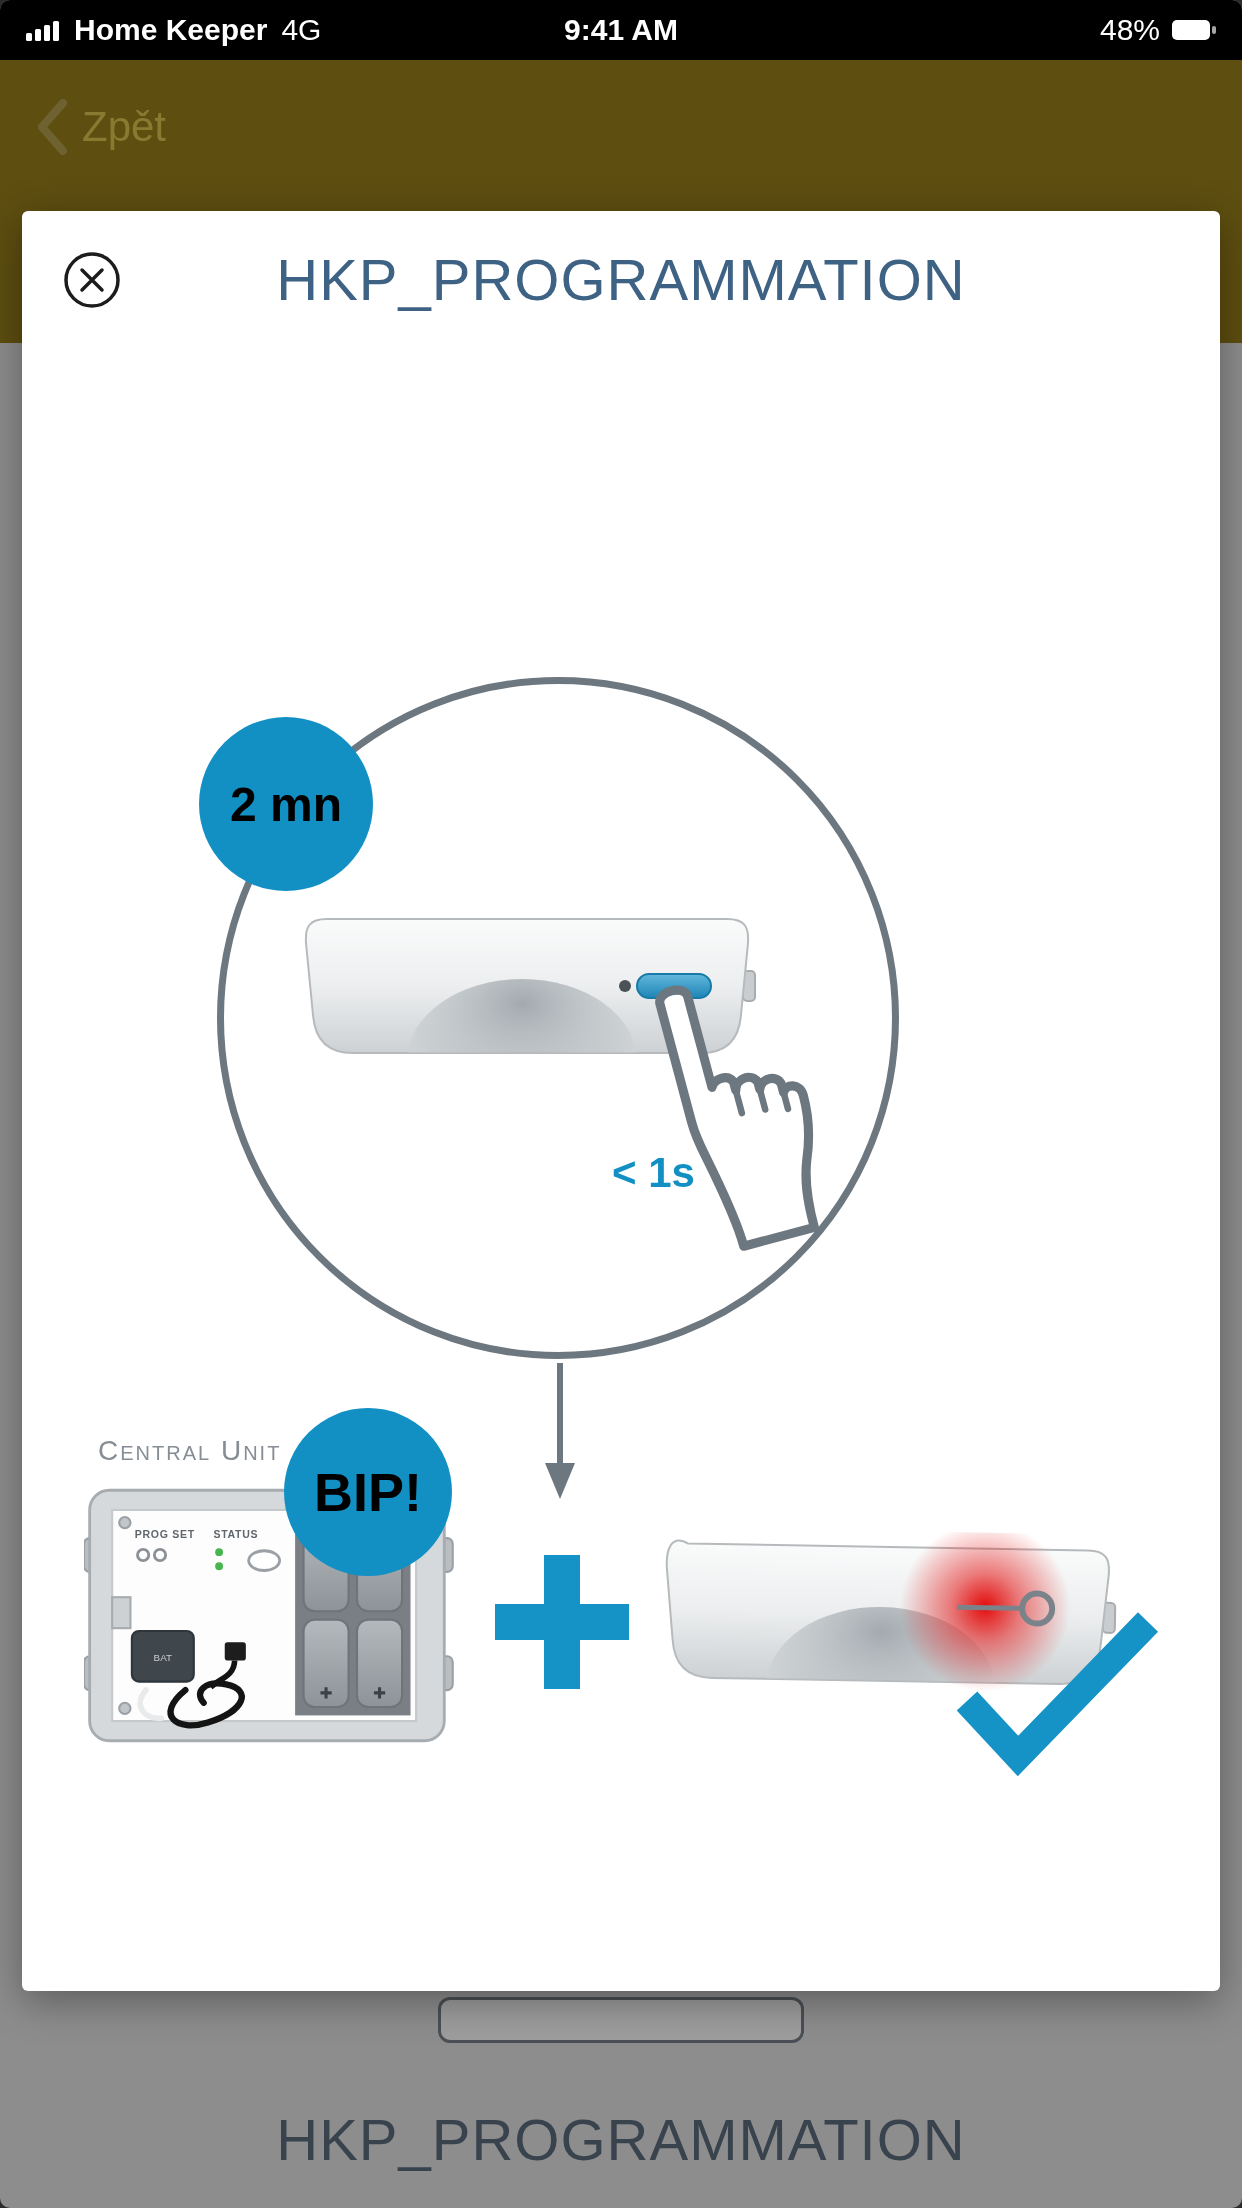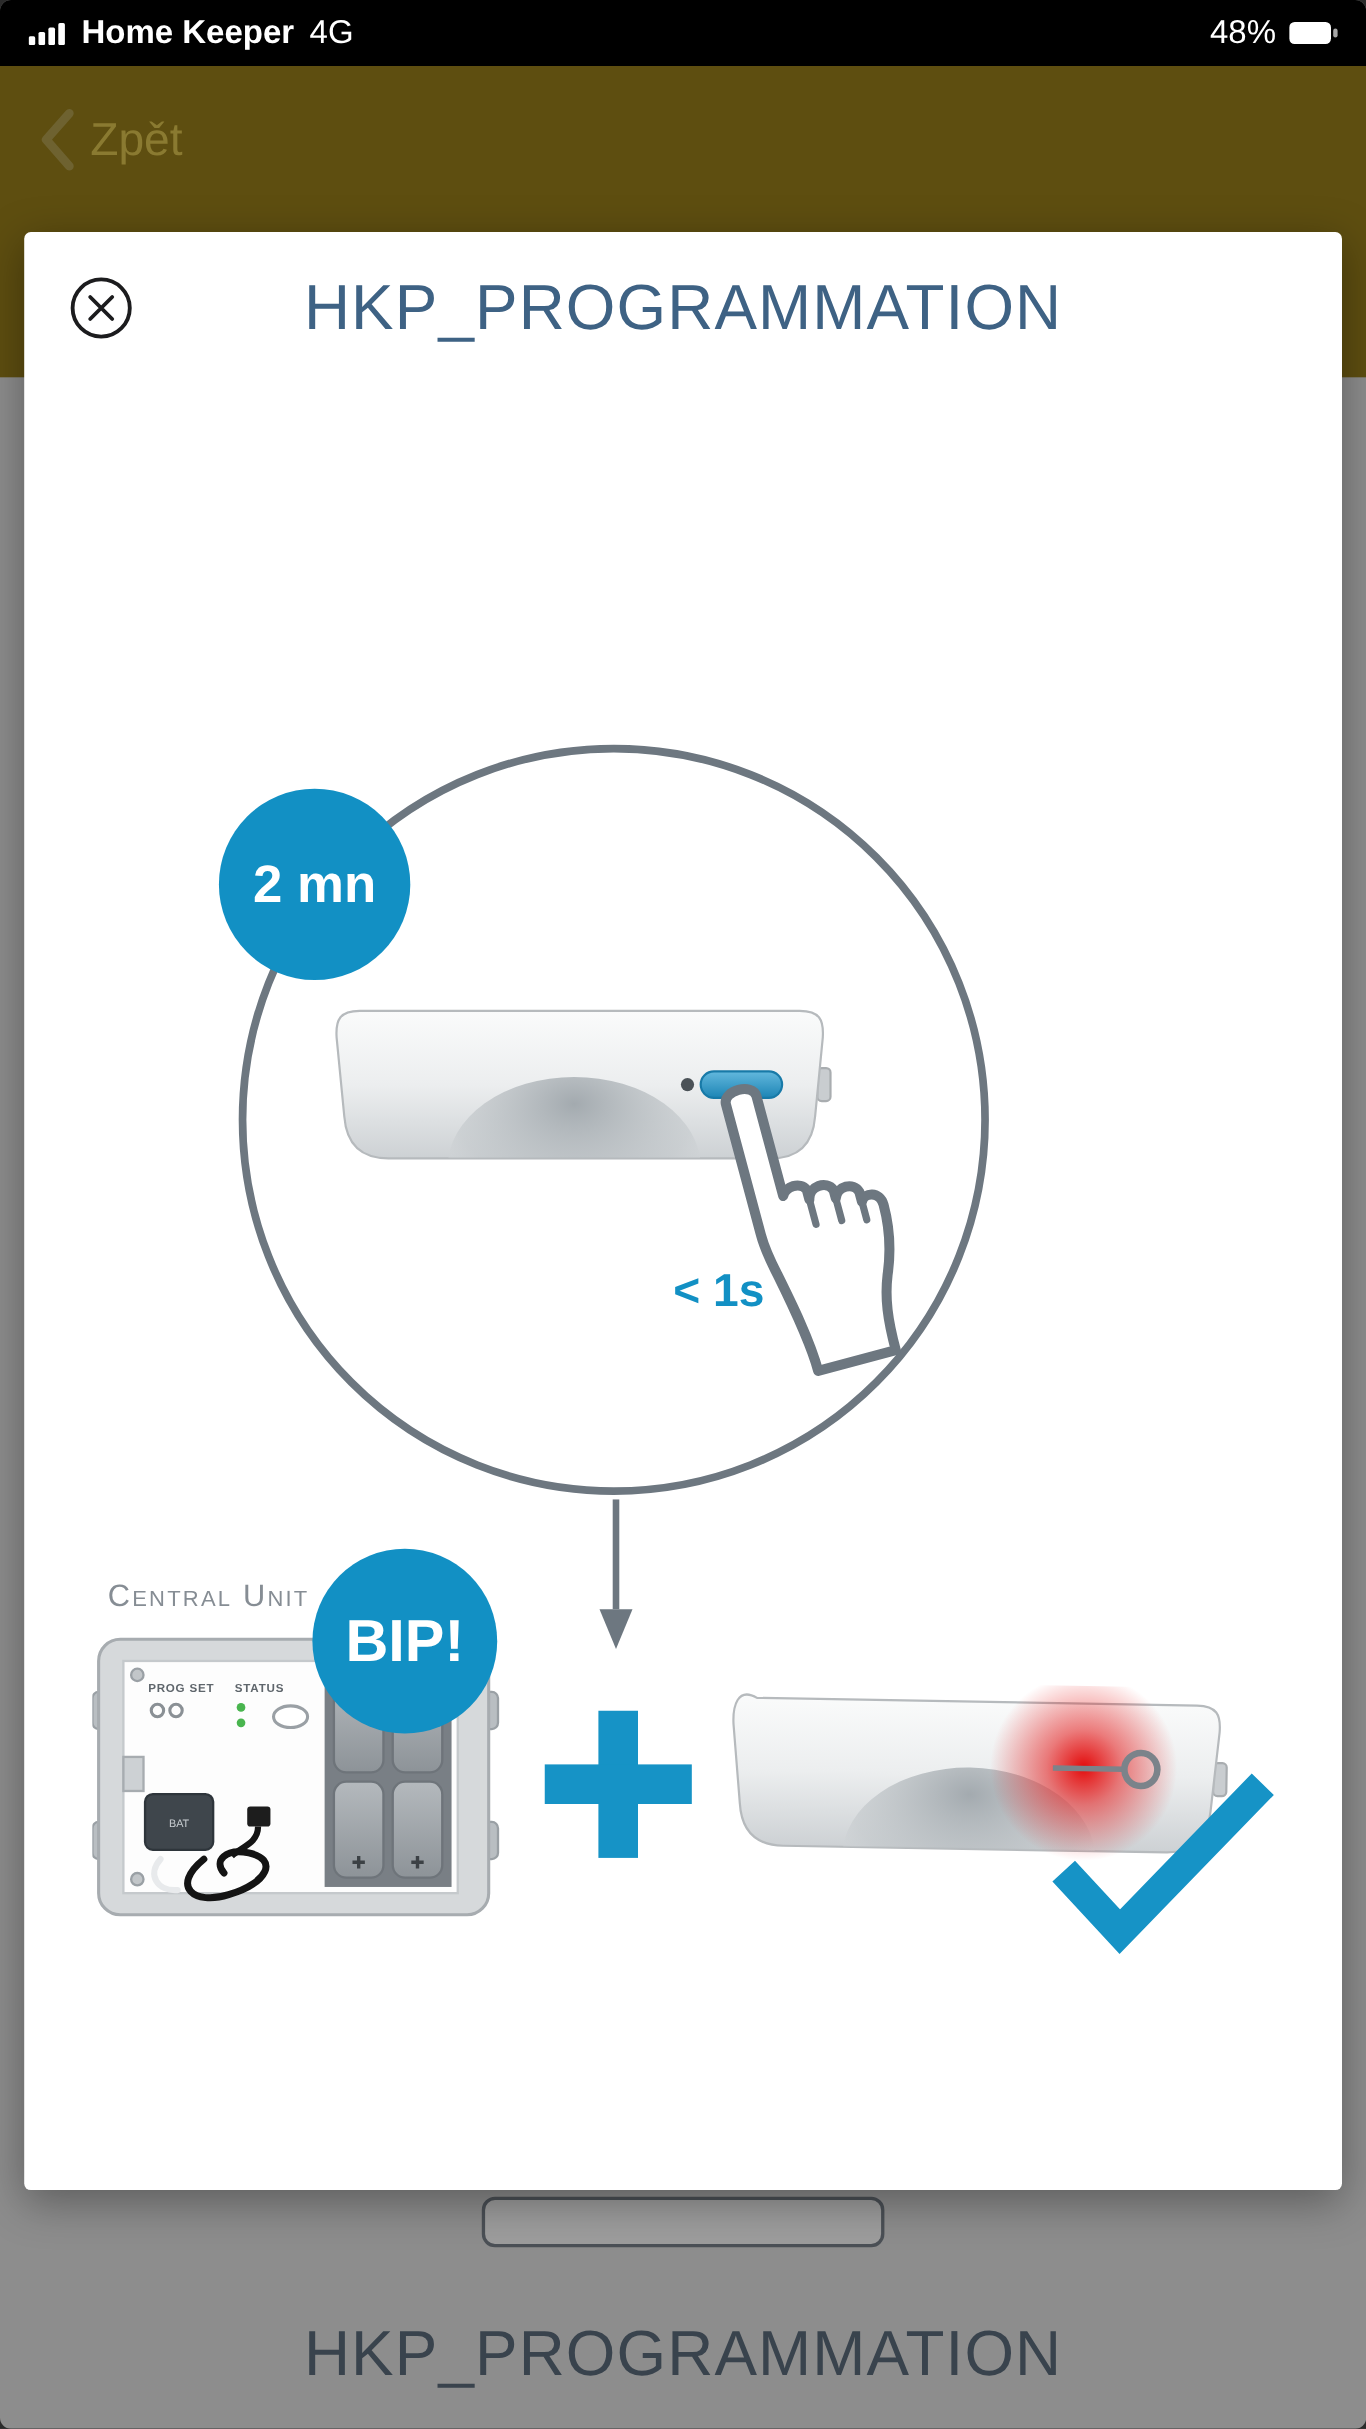--- a/index.html
+++ b/index.html
@@ -47,21 +47,21 @@
     left:0;top:36px;width:1198px;text-align:center;
     color:#3e6284;font-size:58px;letter-spacing:1px;line-height:66px;
   }
 
   
   .big-circle{
     left:195px;top:466px;width:682px;height:682px;border-radius:50%;
     border:7px solid #6d7780;box-sizing:border-box;background:#fff;
   }
   .badge{
-    border-radius:50%;background:#1290c4;color:#ffffff;font-weight:bold;
+    border-radius:50%;background:#1290c4;color:#000000;font-weight:bold;
     display:flex;align-items:center;justify-content:center;
   }
   .badge-2mn{left:177px;top:506px;width:174px;height:174px;font-size:48px;}
   .badge-bip{left:262px;top:1197px;width:168px;height:168px;font-size:54px;}
   .press-hint{
     left:590px;top:938px;width:200px;text-align:left;
     color:#1290c4;font-size:42px;font-weight:bold;
   }
   .hand{left:605px;top:769px;transform:rotate(-15deg);transform-origin:43px 7px;}
   .cu-label{
@@ -79,20 +79,21 @@
     <div class="sb-left">
       <svg width="34" height="22" viewBox="0 0 34 22">
         <rect x="0" y="14" width="6" height="8" rx="1.5" fill="#fff"></rect>
         <rect x="9" y="10" width="6" height="12" rx="1.5" fill="#fff"></rect>
         <rect x="18" y="6" width="6" height="16" rx="1.5" fill="#fff"></rect>
         <rect x="27" y="2" width="6" height="20" rx="1.5" fill="#fff"></rect>
       </svg>
       <span class="sb-carrier">Home Keeper</span>
       <span class="sb-network">4G</span>
     </div>
+    <div class="sb-time">9:41 AM</div>
     <div class="sb-right">
       <span>48%</span>
       <svg width="46" height="22" viewBox="0 0 46 22">
         <rect x="0" y="1" width="38" height="20" rx="5" fill="#fff"></rect>
         <rect x="40" y="7" width="4" height="8" rx="2" fill="rgba(255,255,255,0.65)"></rect>
       </svg>
     </div>
   </div>
 
   <div class="abs nav-band"></div>

